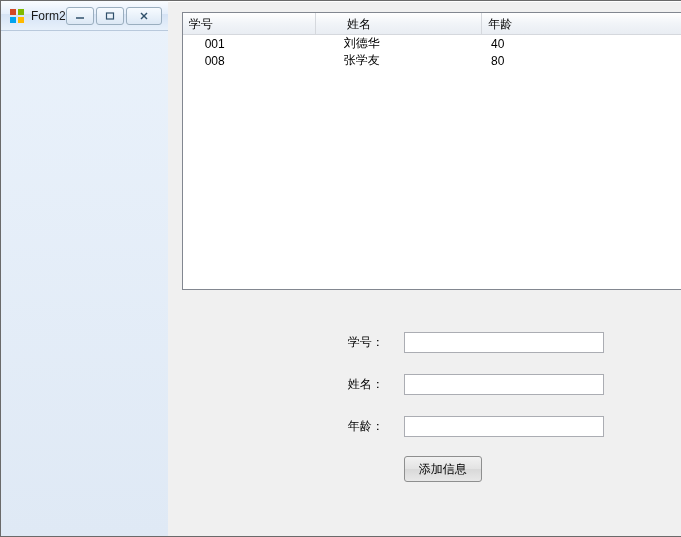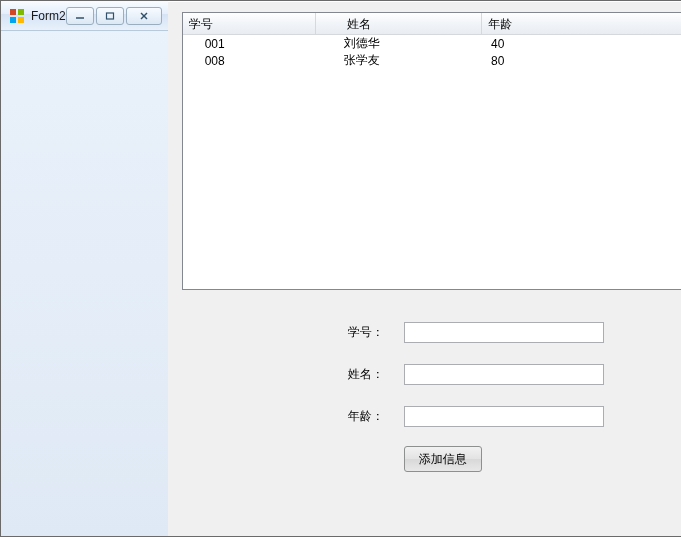--- a/index.html
+++ b/index.html
@@ -97,21 +97,21 @@
       color: #000;
       white-space: nowrap;
       overflow: hidden;
     }
     .lv-cell.col1 { width: 170px; }
     .lv-cell.col2 { width: 180px; }
     .lv-cell.col3 { width: 260px; }
     .form-area {
       position: absolute;
       left: 180px;
-      top: 318px;
+      top: 328px;
     }
     .form-row {
       display: flex;
       align-items: center;
       height: 24px;
       margin-bottom: 18px;
     }
     .form-label {
       width: 56px;
       text-align: left;

